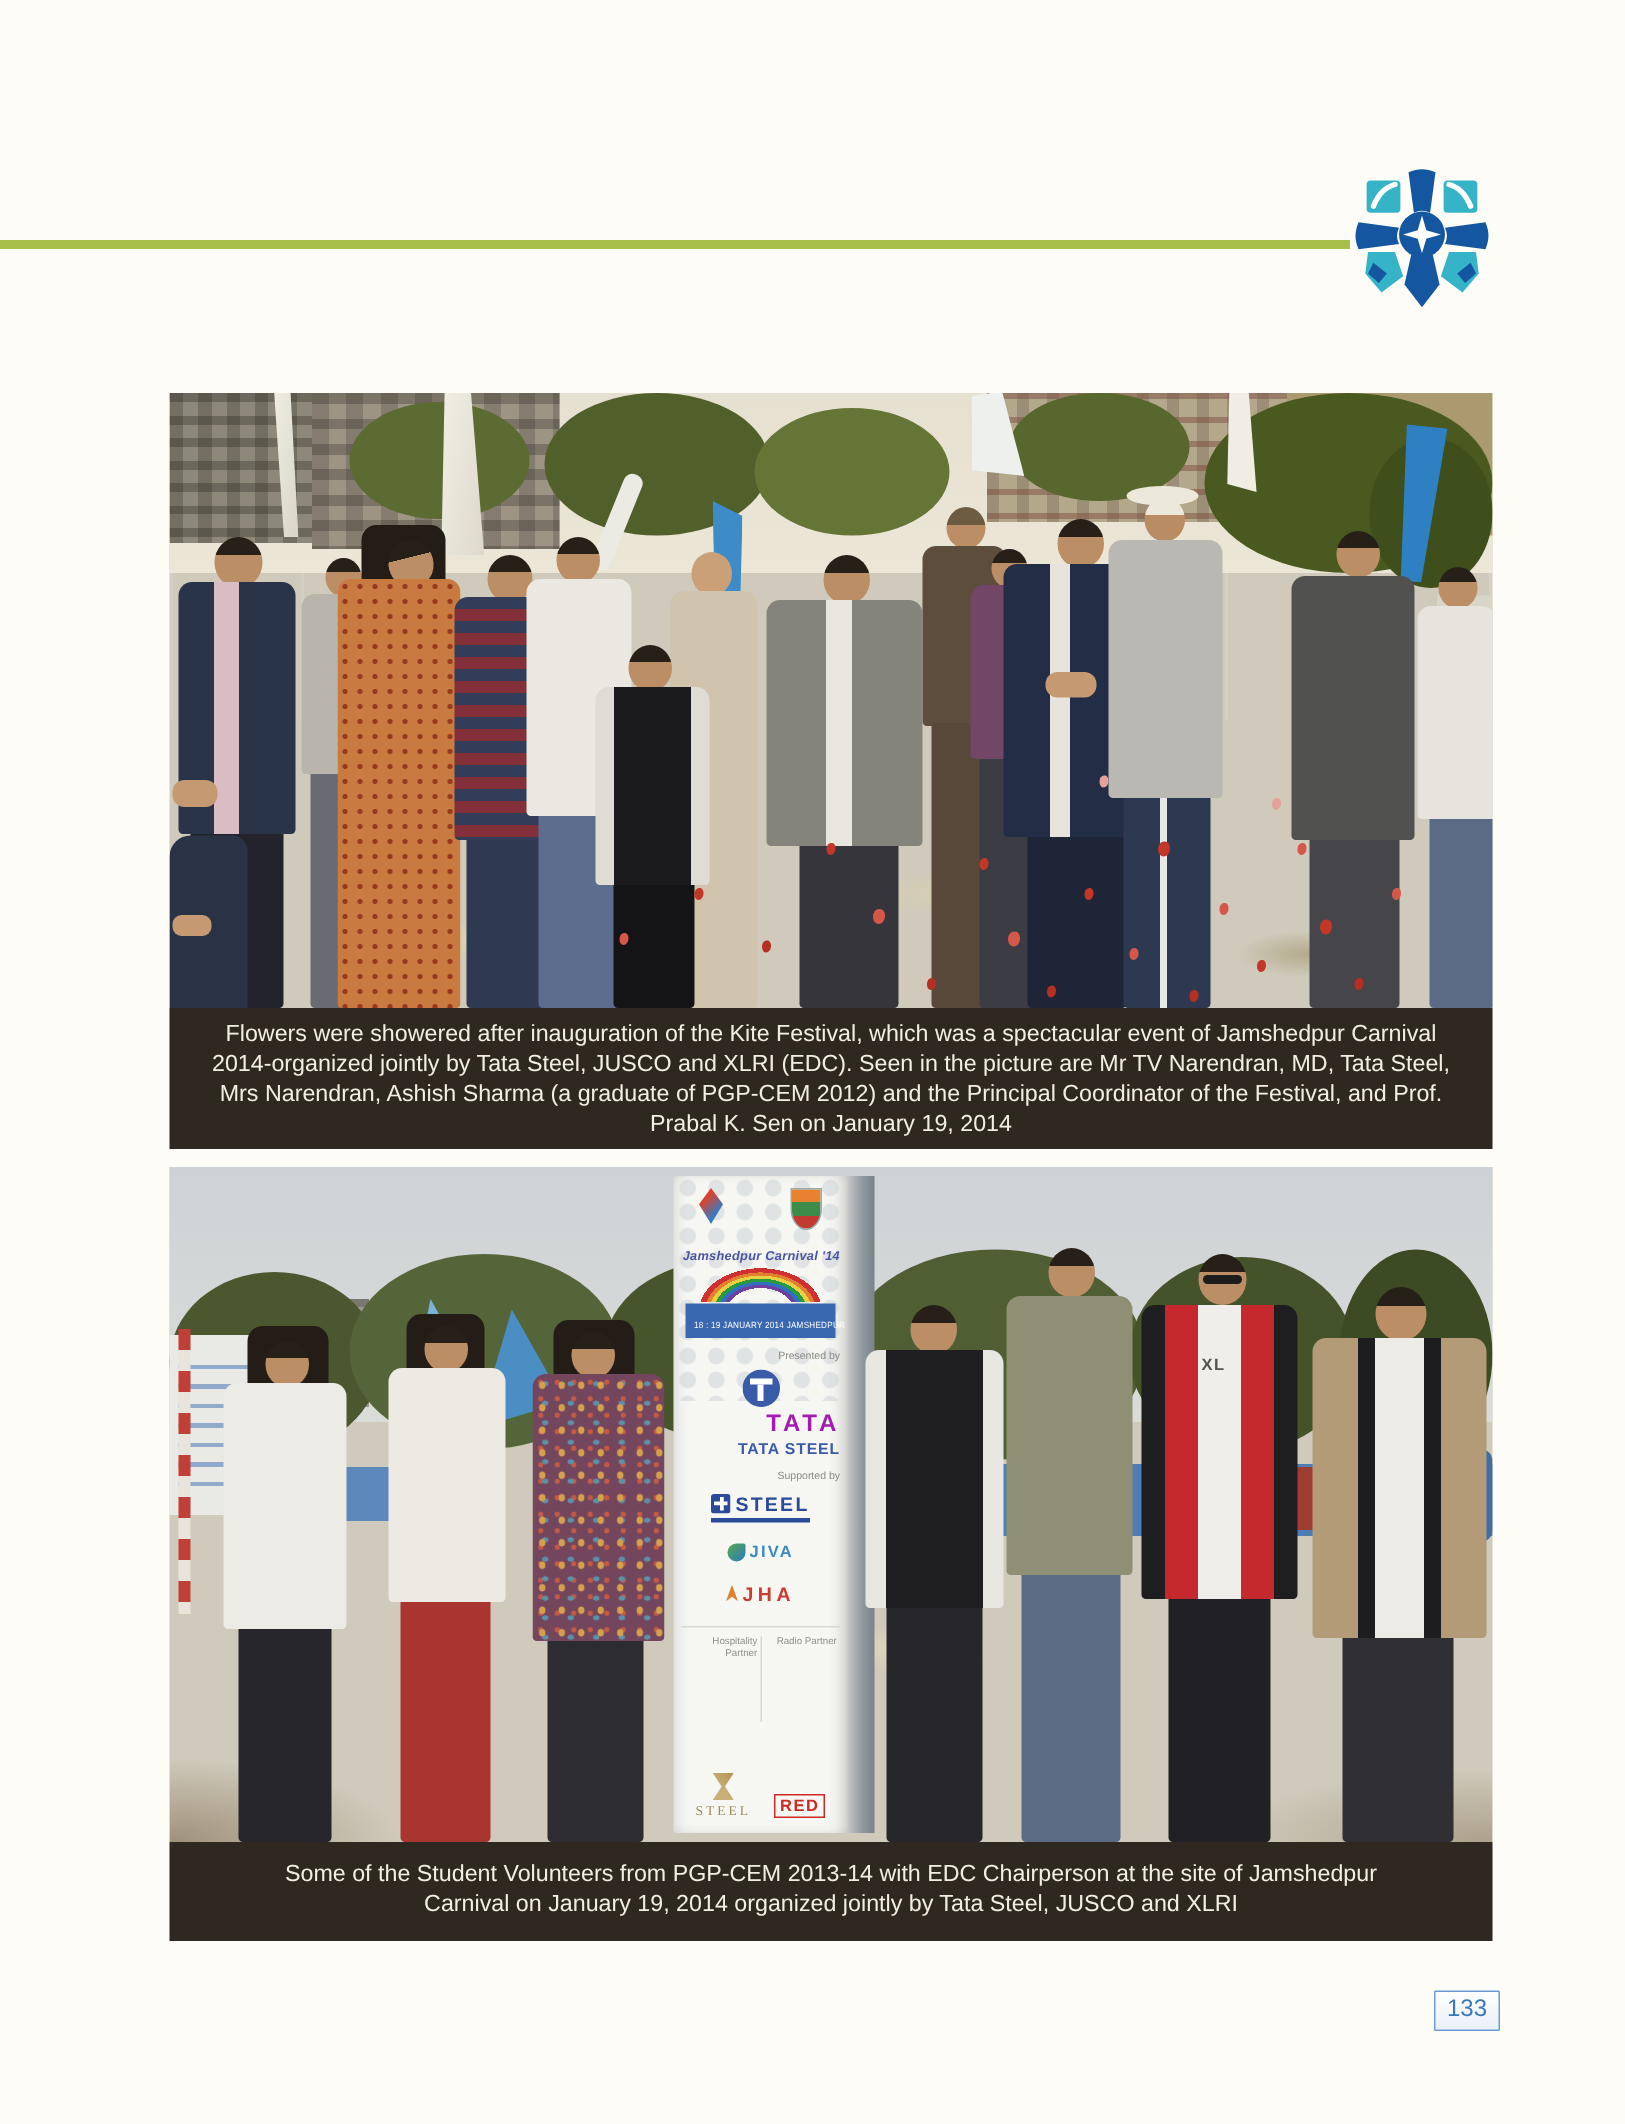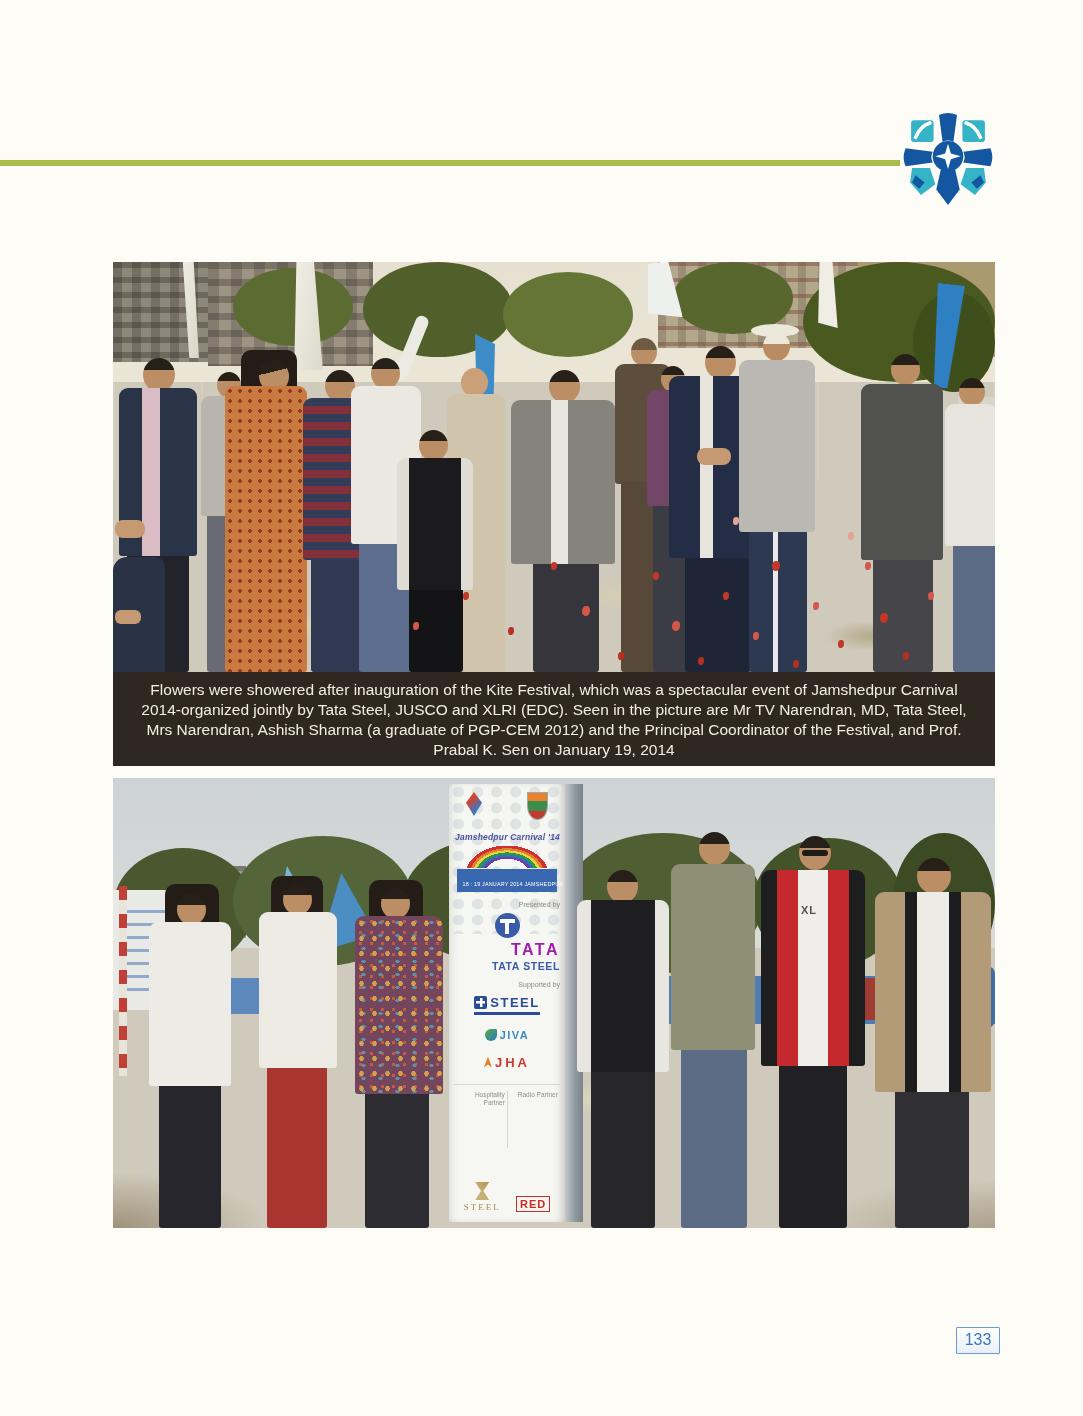--- a/index.html
+++ b/index.html
@@ -265,17 +265,18 @@
       <div class="lg" style="left:568px;top:272px;width:66px;height:178px;background:#5b6b83;"></div>
       <div class="hd" style="left:686px;top:58px;width:32px;height:34px;"></div>
       <div class="abs" style="left:689px;top:72px;width:26px;height:6px;background:#1c1c1c;border-radius:3px;"></div>
       <div class="bd" style="left:648px;top:92px;width:104px;height:196px;background:linear-gradient(90deg,#1e1e20 0 15%,#c5292e 15% 36%,#f0eeea 36% 64%,#c5292e 64% 85%,#1e1e20 85%);"></div>
       <span class="tee-xl" style="left:688px;top:126px;">XL</span>
       <div class="lg" style="left:666px;top:288px;width:68px;height:162px;background:#202025;"></div>
       <div class="hd" style="left:804px;top:80px;width:34px;height:36px;"></div>
       <div class="bd" style="left:762px;top:114px;width:116px;height:200px;background:linear-gradient(90deg,#b29b76 0 26%,#1d1d1f 26% 36%,#edebe5 36% 64%,#1d1d1f 64% 74%,#b29b76 74%);"></div>
       <div class="lg" style="left:782px;top:314px;width:74px;height:136px;background:#2f2f34;"></div>
     </div>
+    <figcaption class="cap2">Some of the Student Volunteers from PGP-CEM 2013-14 with EDC Chairperson at the site of Jamshedpur Carnival on January 19, 2014 organized jointly by Tata Steel, JUSCO and XLRI</figcaption>
   </figure>
 
   <div class="page-number">133</div>
 
 </div>
 
 </body></html>

